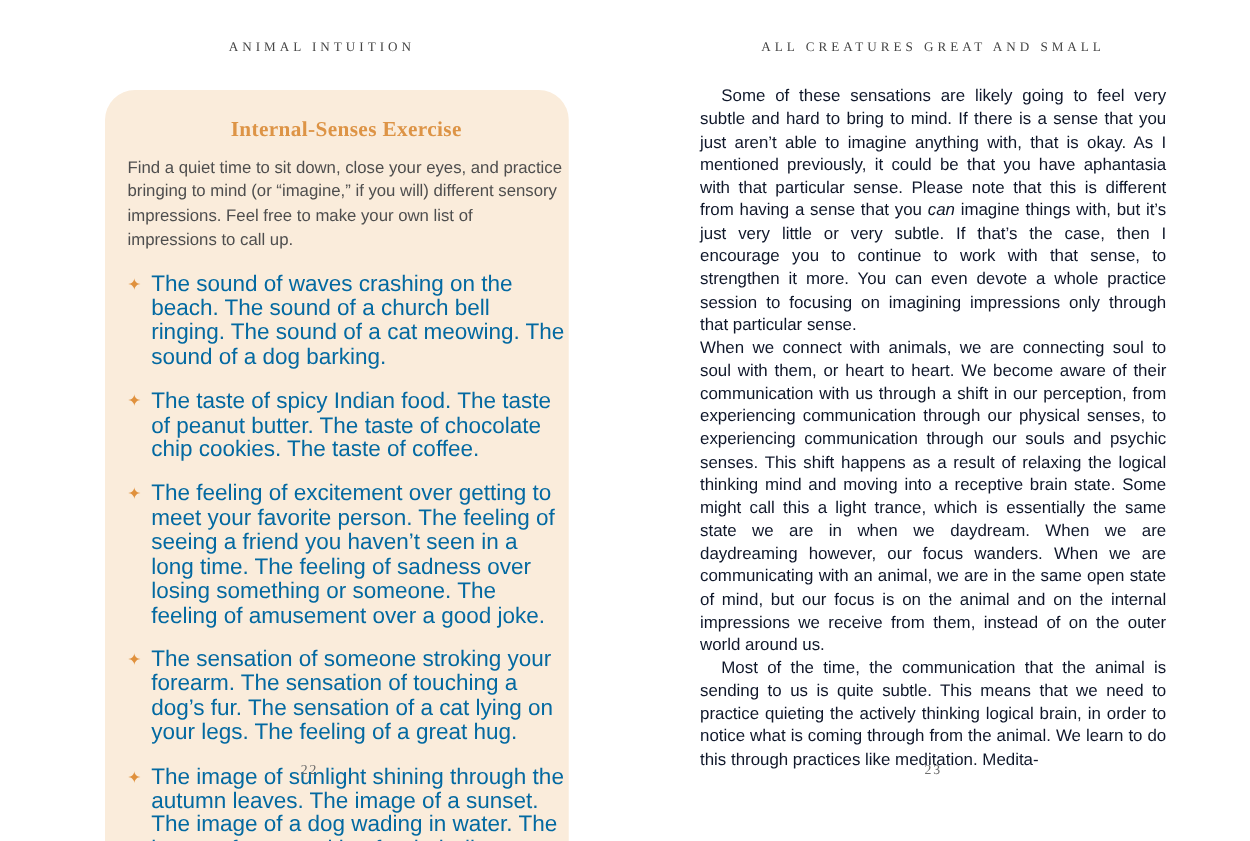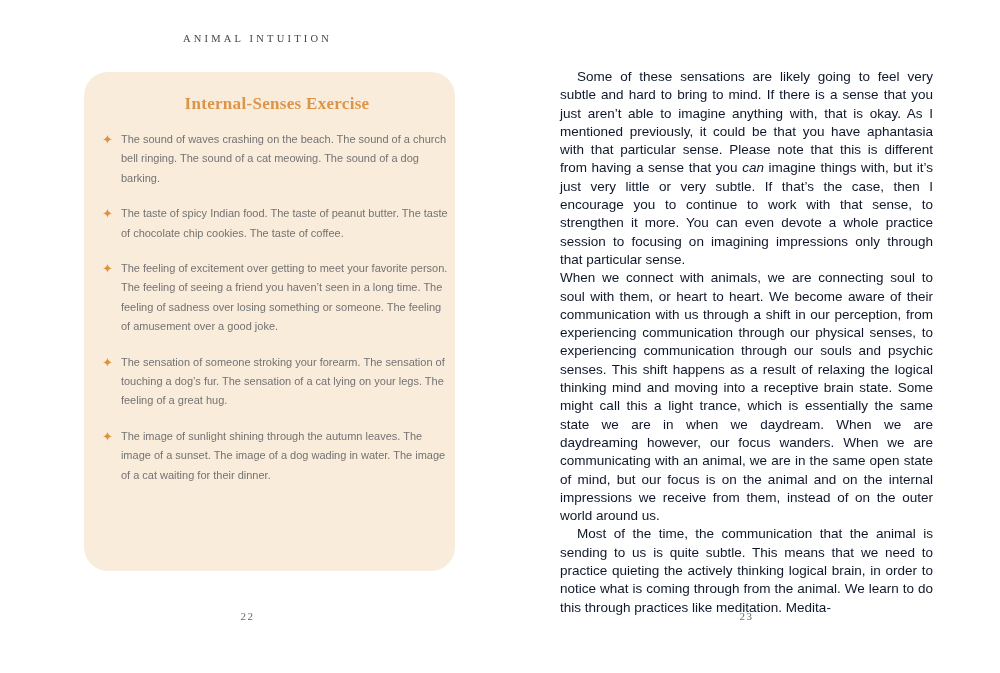--- a/index.html
+++ b/index.html
@@ -67,23 +67,23 @@
     gap: 8px;
     margin-top: 16px;
   }
   .sparkle {
     flex: 0 0 auto;
     color: #e0913d;
     font-size: 13px;
     line-height: 19.4px;
   }
   .bullet-text {
-    font-size: 11px;
+    font-size: 18px;
     line-height: 19.4px;
-    color: #737373;
+    color: #0369a1;
   }
 
   
   .right-column {
     position: absolute;
     left: 560px;
     top: 68px;
     width: 373px;
   }
   .body-para {
@@ -119,20 +119,21 @@
 </style>
 </head>
 <body>
 
 <div class="spread">
 
   <div class="running-head left">ANIMAL INTUITION</div>
 
   <div class="exercise-box">
     <h2 class="exercise-title">Internal-Senses Exercise</h2>
+    <p class="exercise-intro">Find a quiet time to sit down, close your eyes, and practice bringing to mind (or “imagine,” if you will) different sensory impressions. Feel free to make your own list of impressions to call up.</p>
     <ul class="bullet-list">
         <li class="bullet-item">
           <span class="sparkle">✦</span>
           <span class="bullet-text">The sound of waves crashing on the beach. The sound of a church bell ringing. The sound of a cat meowing. The sound of a dog barking.</span>
         </li>
         <li class="bullet-item">
           <span class="sparkle">✦</span>
           <span class="bullet-text">The taste of spicy Indian food. The taste of peanut butter. The taste of chocolate chip cookies. The taste of coffee.</span>
         </li>
         <li class="bullet-item">
@@ -145,20 +146,21 @@
         </li>
         <li class="bullet-item">
           <span class="sparkle">✦</span>
           <span class="bullet-text">The image of sunlight shining through the autumn leaves. The image of a sunset. The image of a dog wading in water. The image of a cat waiting for their dinner.</span>
         </li>
       </ul>
   </div>
 
   <div class="page-number left">22</div>
 
+  <div class="running-head right">ALL CREATURES GREAT AND SMALL</div>
 
   <div class="right-column">
     <p class="body-para indent"><span>Some of these sensations are likely going to feel very subtle and hard to bring to mind. If there is a sense that you just aren’t able to imagine anything with, that is okay. As I mentioned previously, it could be that you have aphantasia with that particular sense. Please note that this is different from having a sense that you </span><em>can</em><span> imagine things with, but it’s just very little or very subtle. If that’s the case, then I encourage you to continue to work with that sense, to strengthen it more. You can even devote a whole practice session to focusing on imagining impressions only through that particular sense.</span></p>
 
 
     <p class="body-para">When we connect with animals, we are connecting soul to soul with them, or heart to heart. We become aware of their communication with us through a shift in our perception, from experiencing communication through our physical senses, to experiencing communication through our souls and psychic senses. This shift happens as a result of relaxing the logical thinking mind and moving into a receptive brain state. Some might call this a light trance, which is essentially the same state we are in when we daydream. When we are daydreaming however, our focus wanders. When we are communicating with an animal, we are in the same open state of mind, but our focus is on the animal and on the internal impressions we receive from them, instead of on the outer world around us.</p>
 
     <p class="body-para indent">Most of the time, the communication that the animal is sending to us is quite subtle. This means that we need to practice quieting the actively thinking logical brain, in order to notice what is coming through from the animal. We learn to do this through practices like meditation. Medita-</p>
   </div>
 

